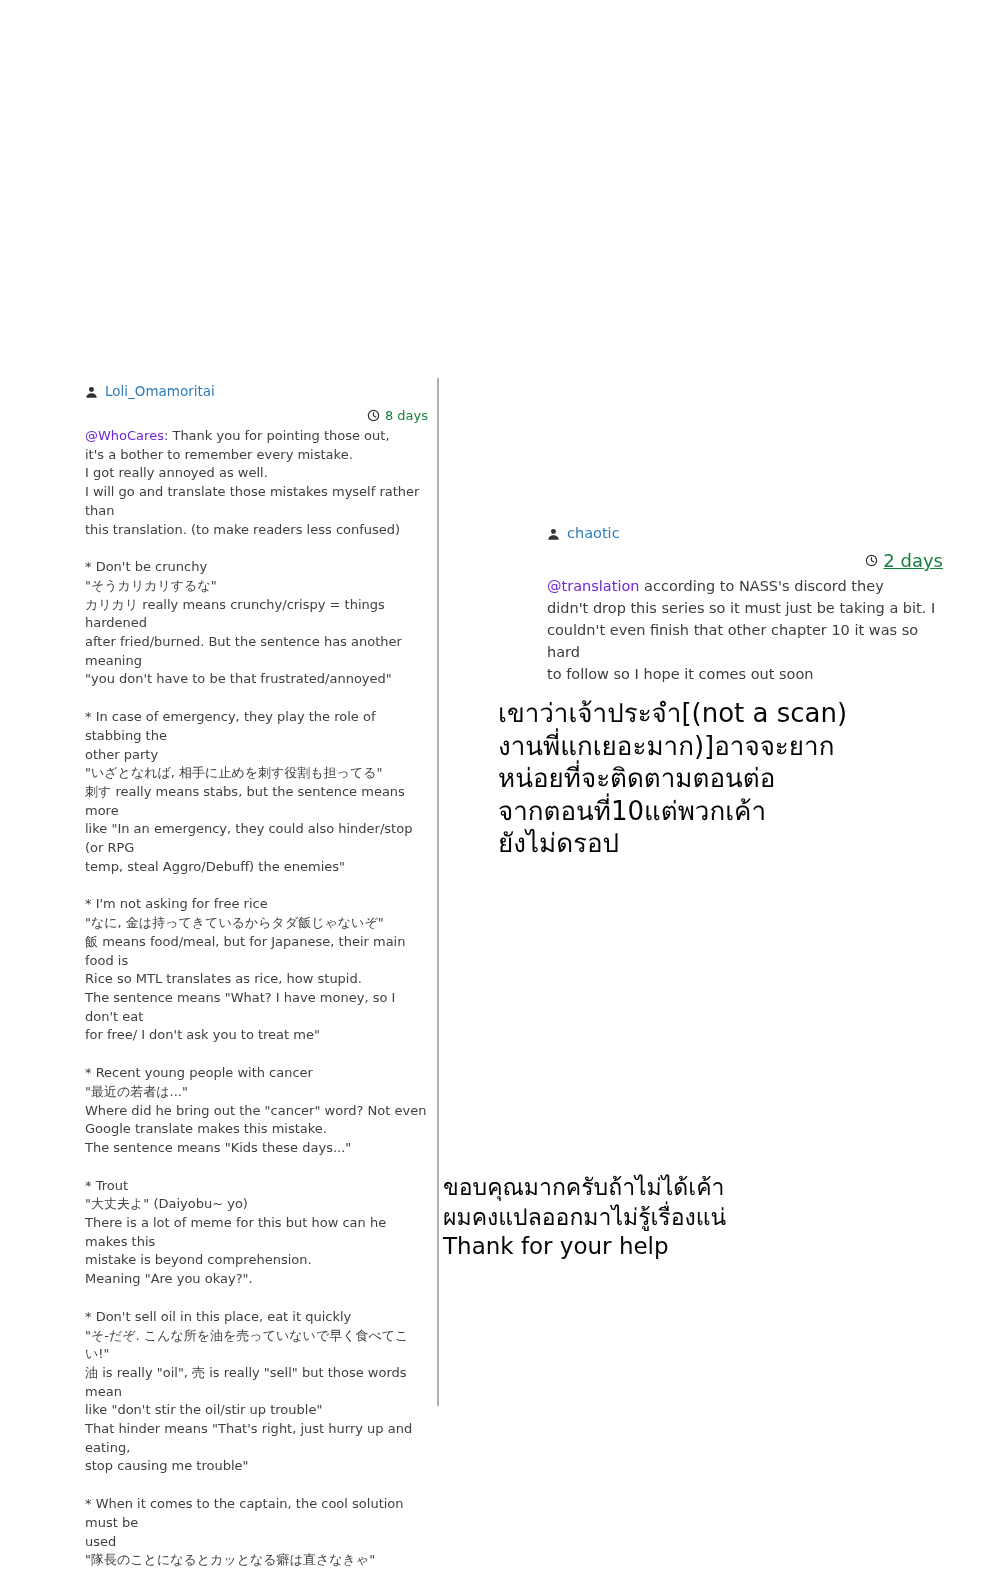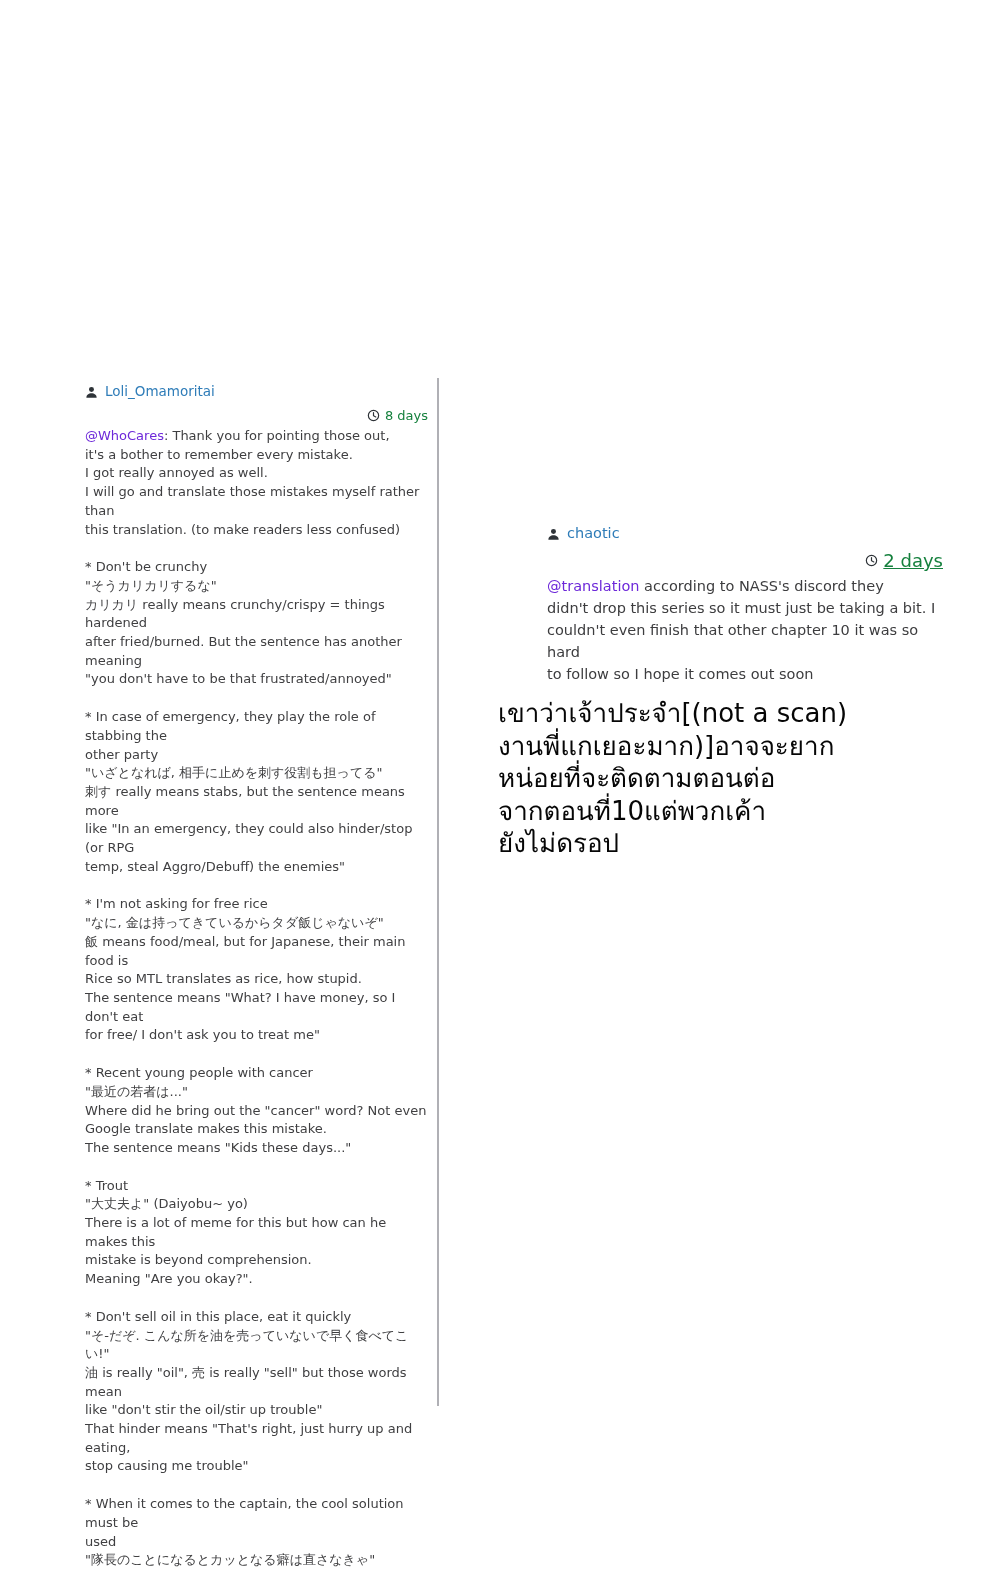--- a/index.html
+++ b/index.html
@@ -149,14 +149,17 @@
 couldn't even finish that other chapter 10 it was so hard
 to follow so I hope it comes out soon</span></p>
     </div>
   </div>
 
   <div id="thai-top" class="thai-overlay">เขาว่าเจ้าประจำ[(not a scan)
 งานพี่แกเยอะมาก)]อาจจะยาก
 หน่อยที่จะติดตามตอนต่อ
 จากตอนที่10แต่พวกเค้า
 ยังไม่ดรอป</div>
+  <div id="thai-bottom" class="thai-overlay">ขอบคุณมากครับถ้าไม่ได้เค้า
+ผมคงแปลออกมาไม่รู้เรื่องแน่
+Thank for your help</div>
 
 </div>
 
 </body></html>

